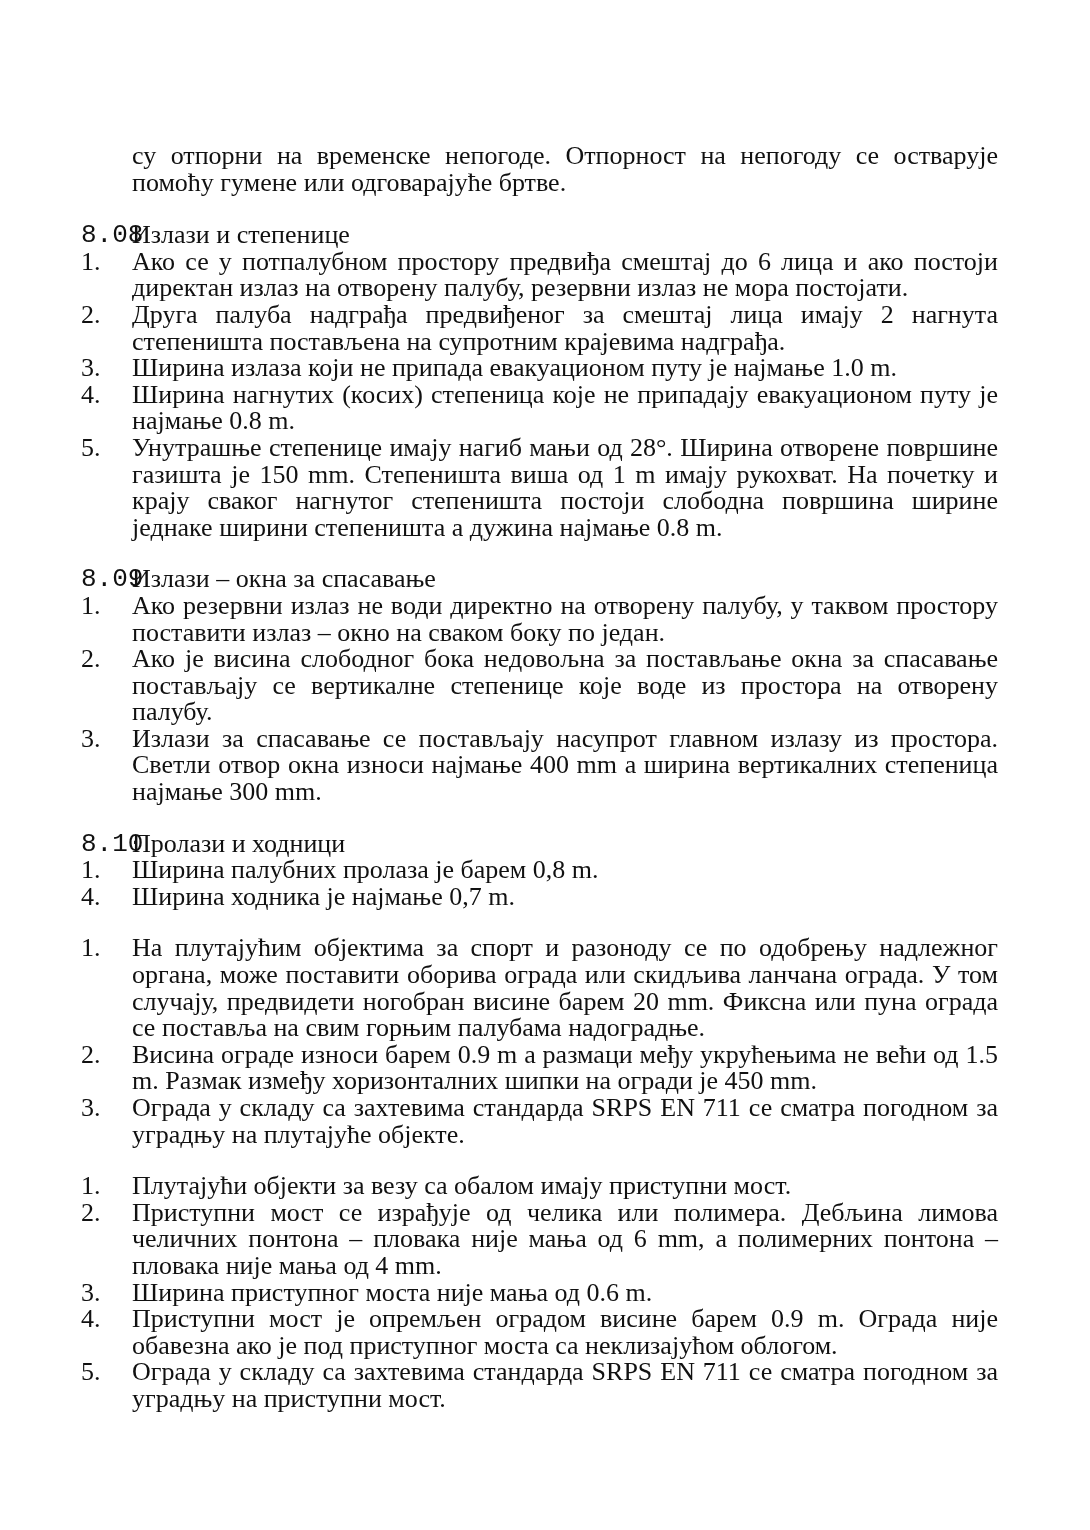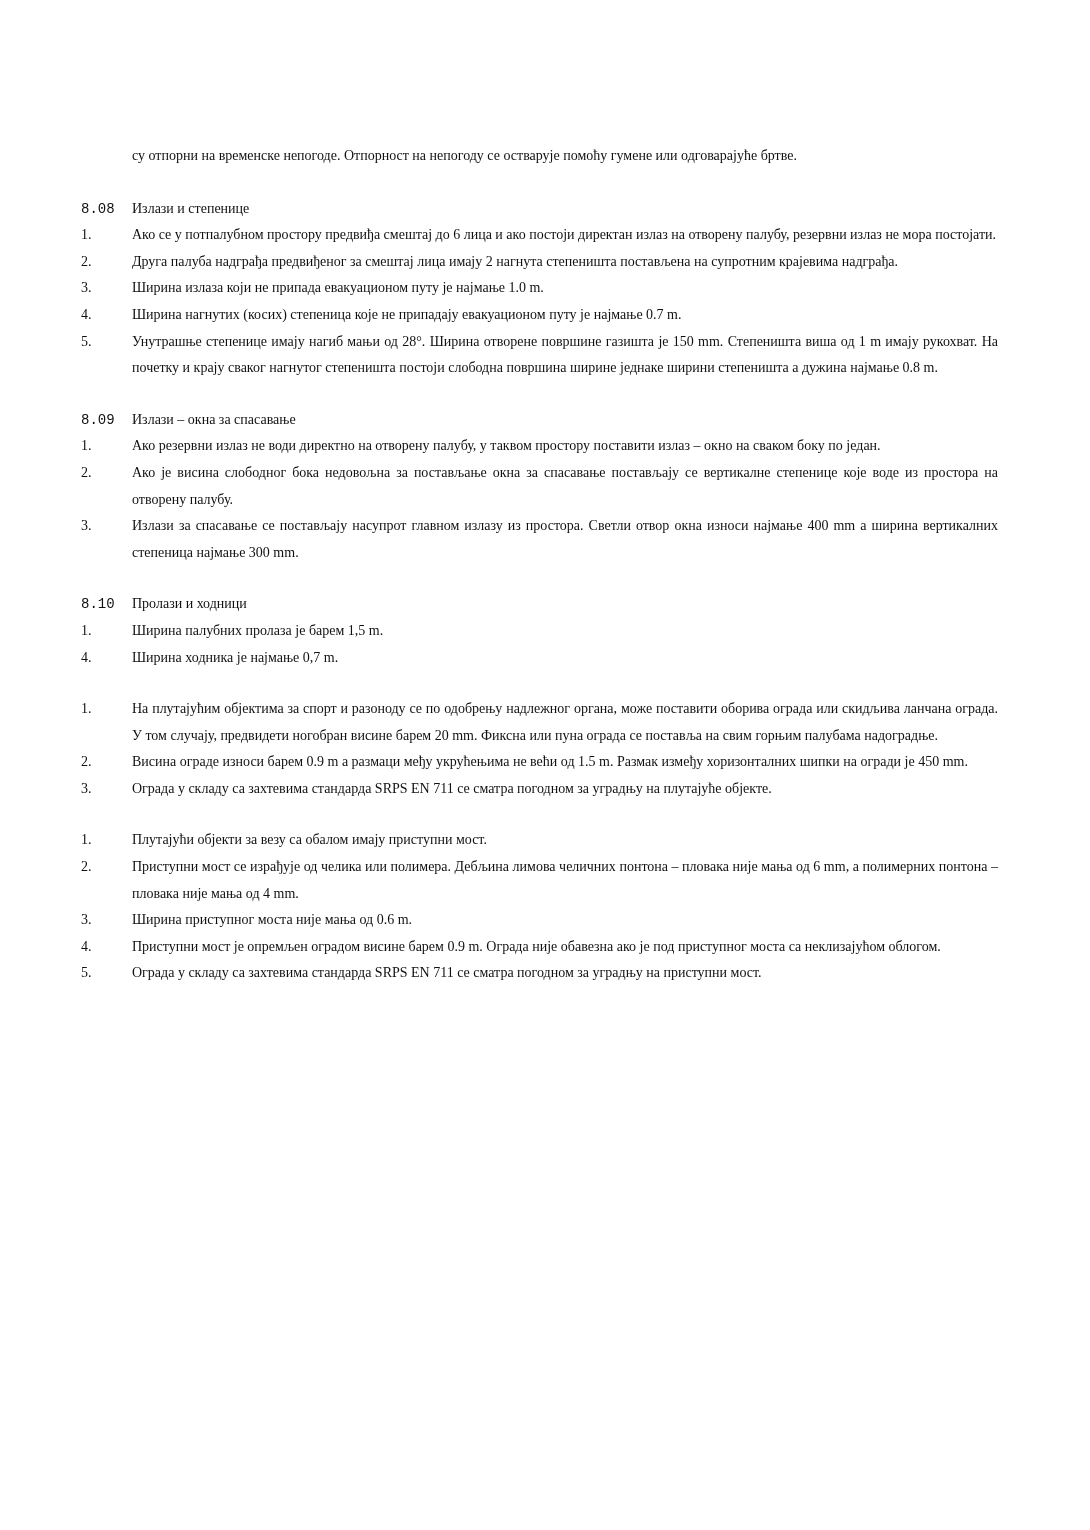--- a/index.html
+++ b/index.html
@@ -13,21 +13,21 @@
       position: relative;
       overflow: hidden;
       font-family: "Liberation Serif", "DejaVu Serif", serif;
       color: #111111;
     }
     .page {
       position: absolute;
       left: 81px;
       top: 143px;
       width: 917px;
-      font-size: 14px;
+      font-size: 26px;
       line-height: 26.6px;
     }
     .intro {
       padding-left: 51px;
       text-align: justify;
       margin: 0 0 26px 0;
     }
     .section {
       margin: 0 0 25px 0;
     }
@@ -75,21 +75,21 @@
     <div class="item">
       <span class="item-number">2.</span>
       <span class="item-text last-left">Друга палуба надграђа предвиђеног за смештај лица имају 2 нагнута степеништа постављена на супротним крајевима надграђа.</span>
     </div>
     <div class="item">
       <span class="item-number">3.</span>
       <span class="item-text last-left">Ширина излаза који не припада евакуационом путу је најмање 1.0 m.</span>
     </div>
     <div class="item">
       <span class="item-number">4.</span>
-      <span class="item-text last-left">Ширина нагнутих (косих) степеница које не припадају евакуационом путу је најмање 0.7 m.</span>
+      <span class="item-text last-left">Ширина нагнутих (косих) степеница које не припадају евакуационом путу је најмање 0.8 m.</span>
     </div>
     <div class="item">
       <span class="item-number">5.</span>
       <span class="item-text last-left">Унутрашње степенице имају нагиб мањи од 28°. Ширина отворене површине газишта је 150 mm. Степеништа виша од 1 m имају рукохват. На почетку и крају сваког нагнутог степеништа постоји слободна површина ширине једнаке ширини степеништа а дужина најмање 0.8 m.</span>
     </div>
   </div>
 
   <div class="section">
     <div class="section-heading">
       <span class="section-number">8.09</span>
@@ -109,21 +109,21 @@
     </div>
   </div>
 
   <div class="section">
     <div class="section-heading">
       <span class="section-number">8.10</span>
       <span class="section-title">Пролази и ходници</span>
     </div>
     <div class="item">
       <span class="item-number">1.</span>
-      <span class="item-text last-left">Ширина палубних пролаза је барем 1,5 m.</span>
+      <span class="item-text last-left">Ширина палубних пролаза је барем 0,8 m.</span>
     </div>
     <div class="item">
       <span class="item-number">4.</span>
       <span class="item-text last-left">Ширина ходника је најмање 0,7 m.</span>
     </div>
   </div>
 
   <div class="section">
     <div class="item">
       <span class="item-number">1.</span>

